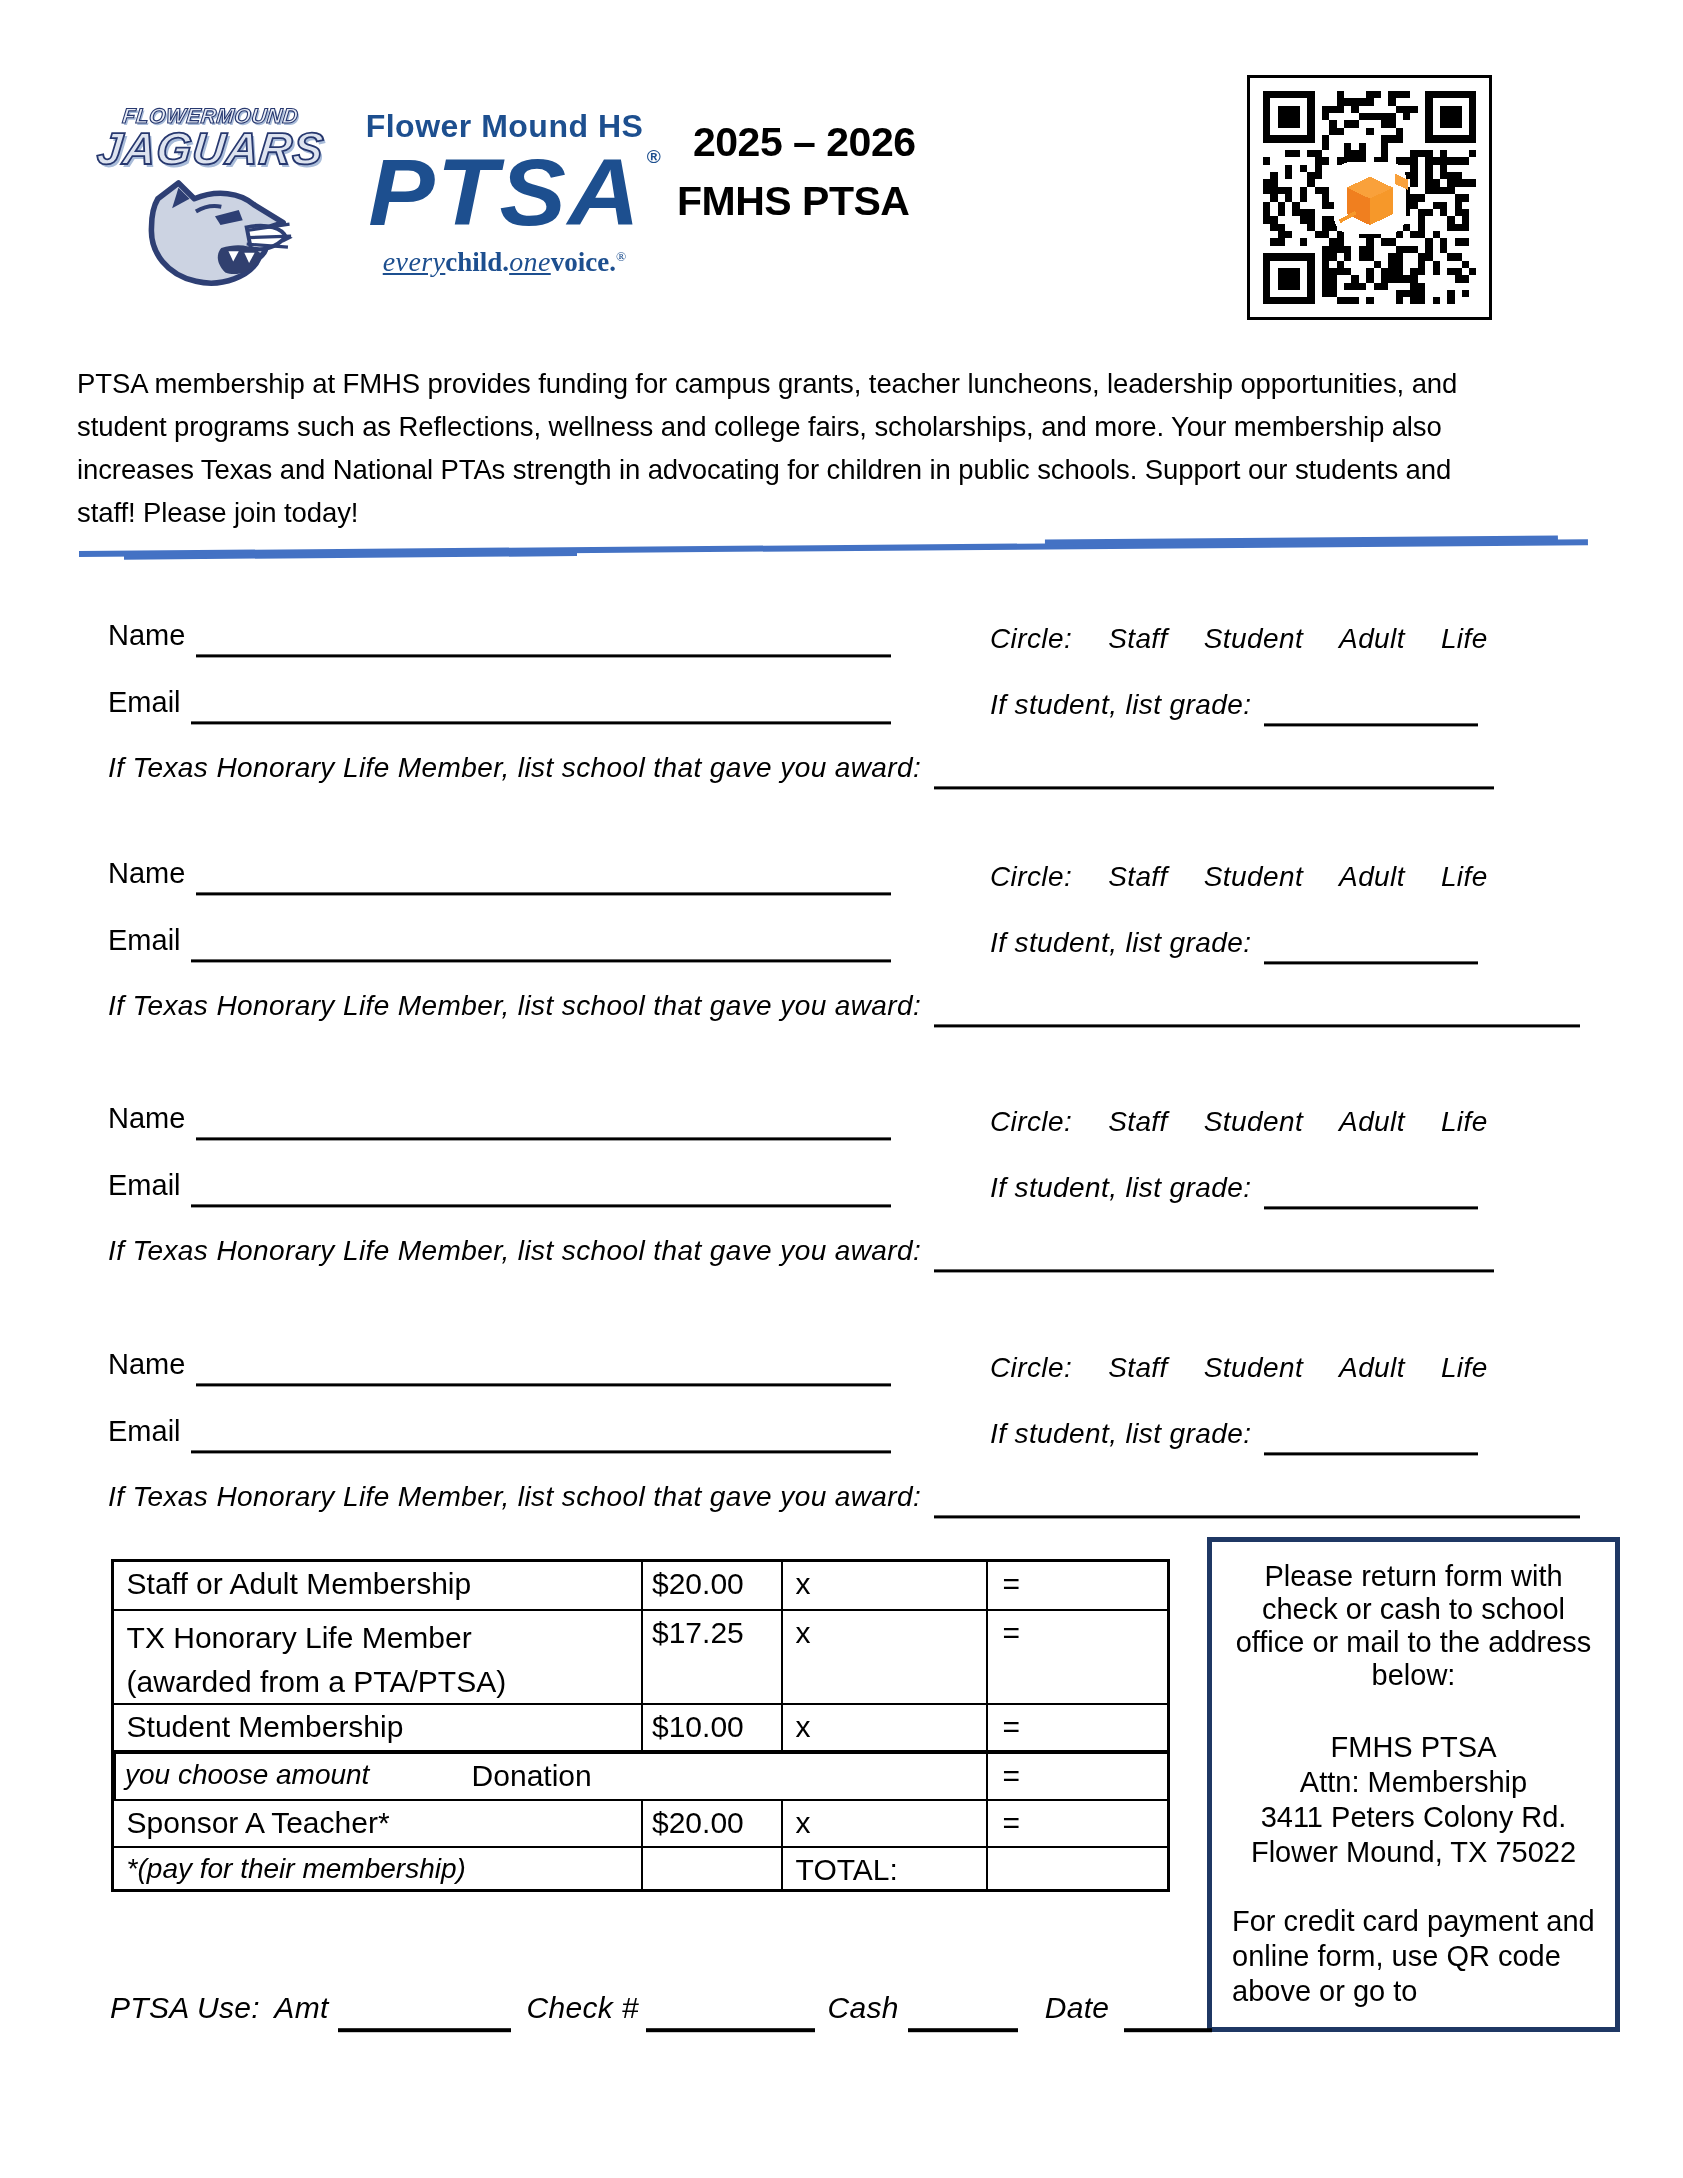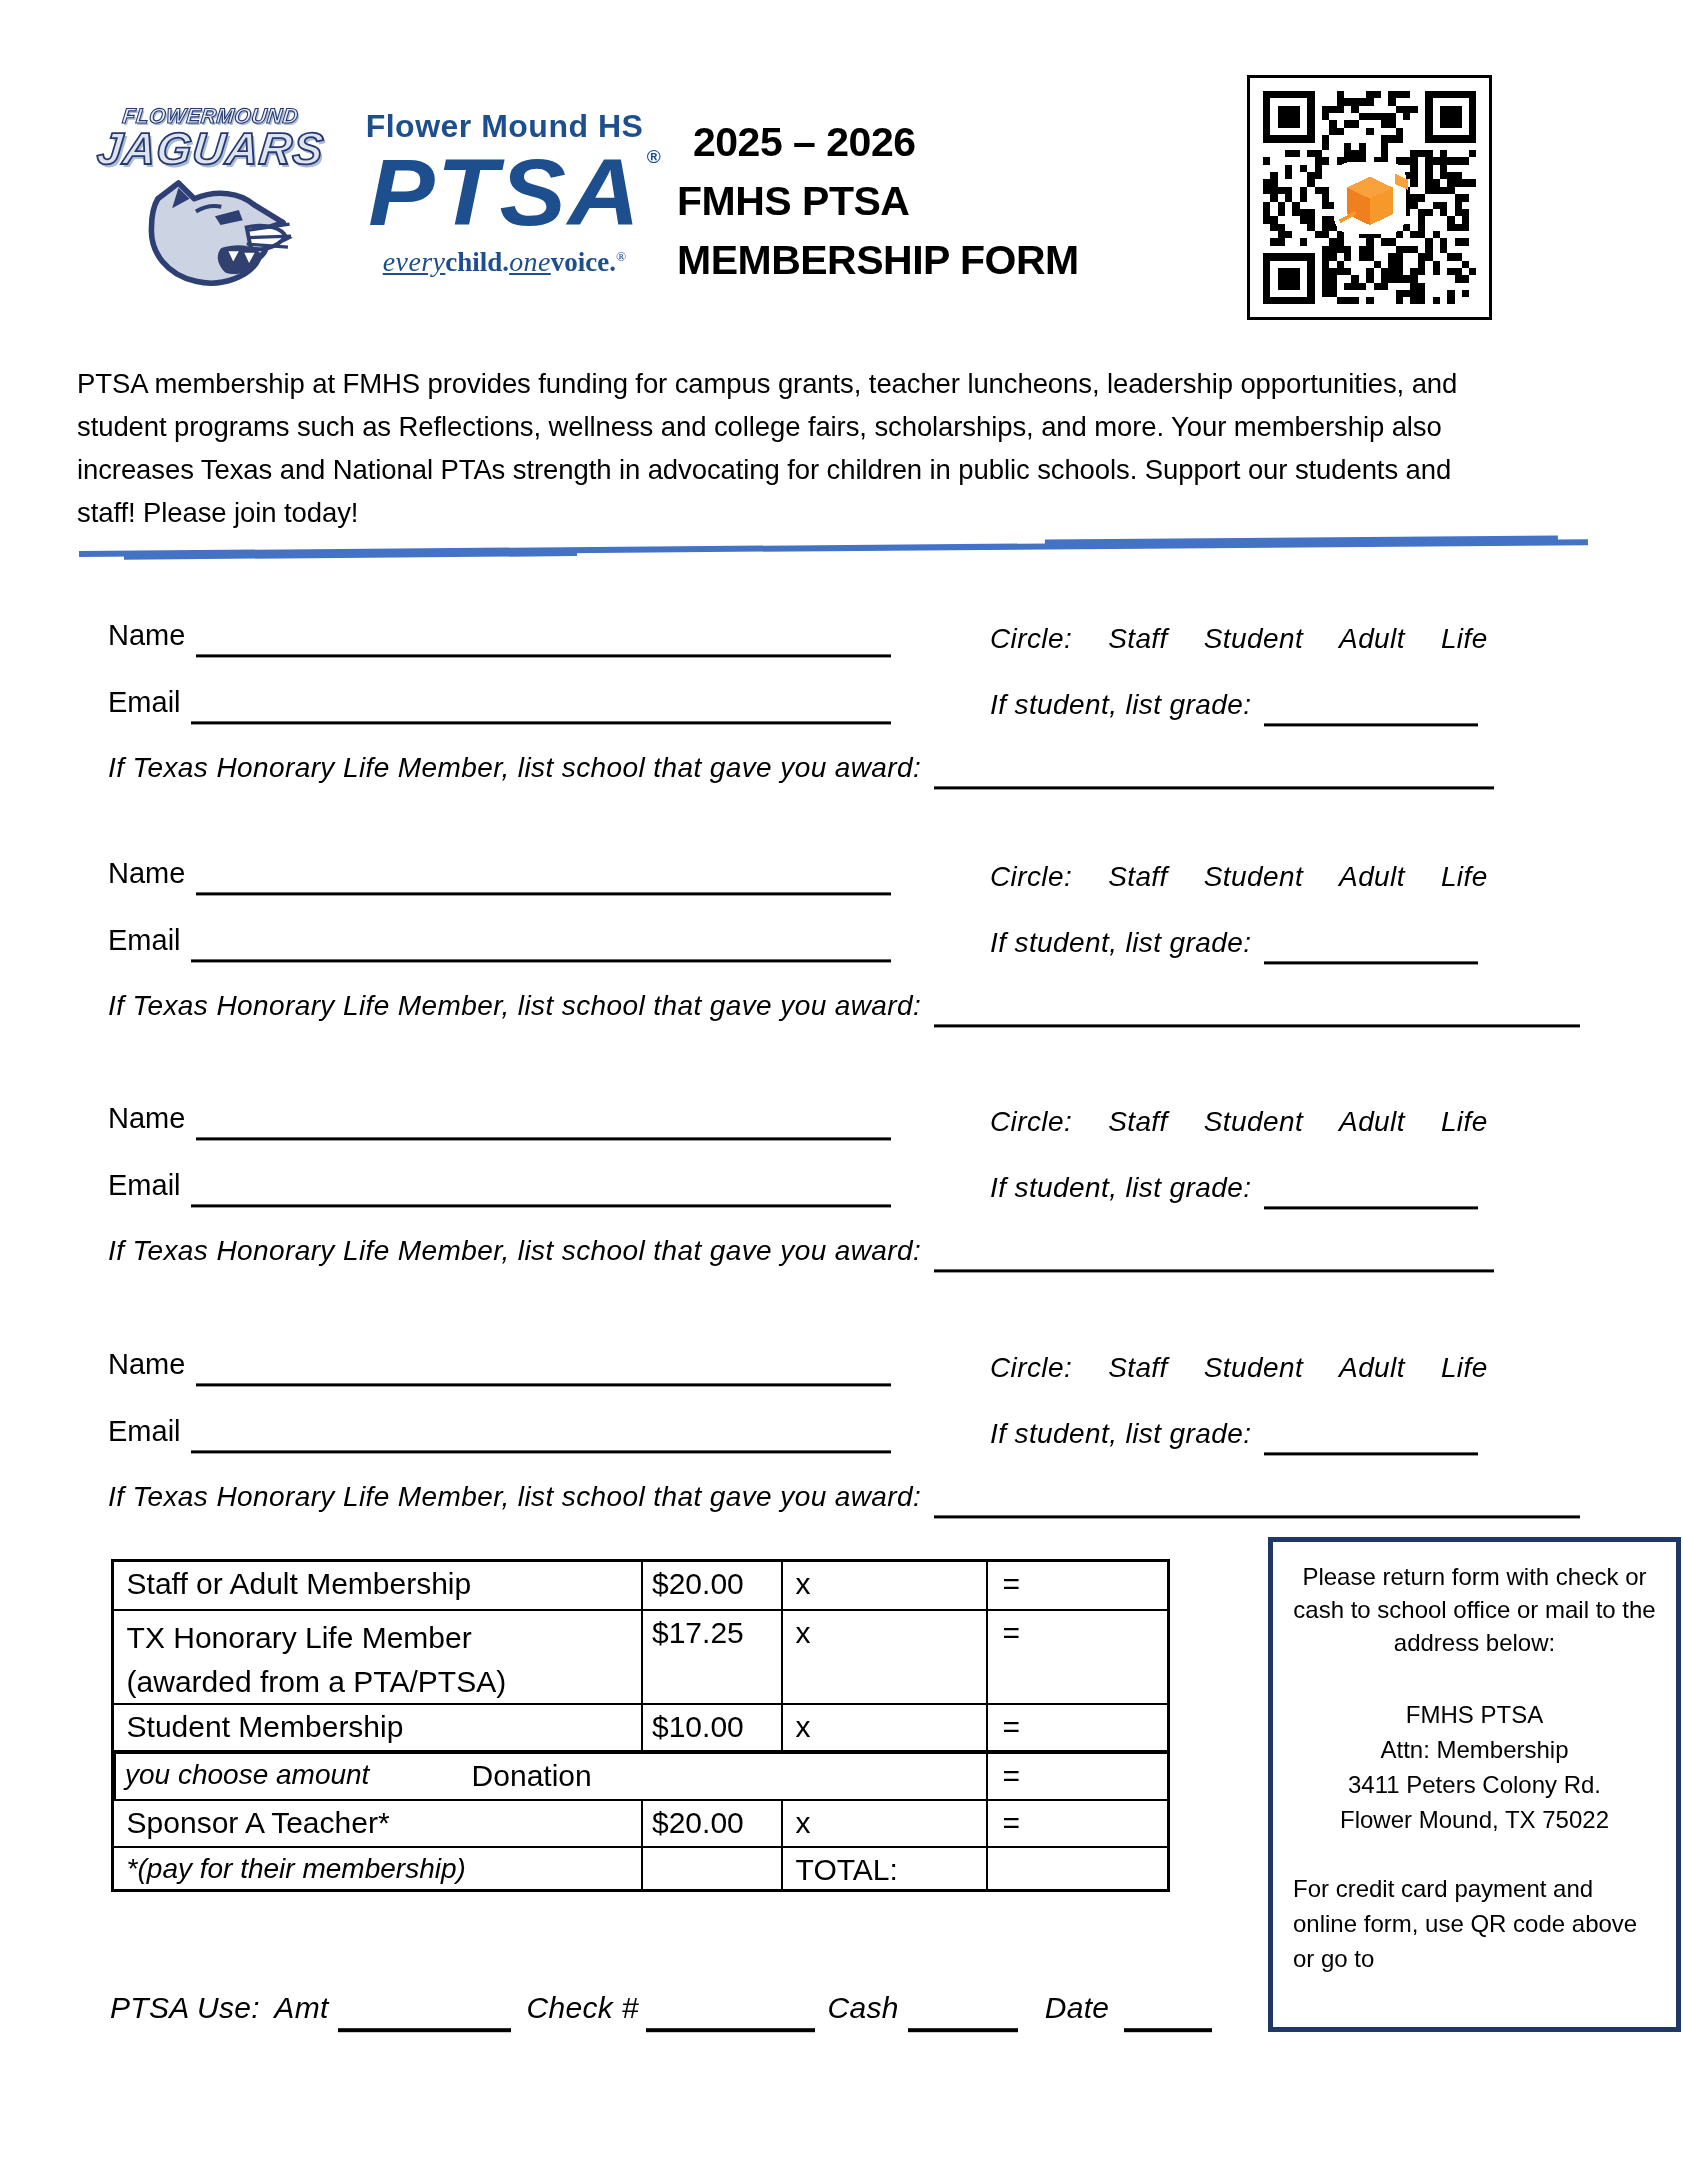--- a/index.html
+++ b/index.html
@@ -80,23 +80,23 @@
   .c2 { width:140px; border-left:2.7px solid #000; padding-left:9px; }
   .c3 { width:205px; border-left:2.7px solid #000; }
   .c23 { width:345px; border-left:2.7px solid #000; padding-left:9px; }
   .c4 { flex:1 1 auto; border-left:2.7px solid #000; padding-left:14.4px; }
   .h52 { height:47px; } .h104 { height:94px; } .h54 { height:49px; } .h48 { height:43px; }
   .titalic { font-style:italic; font-size:28px; }
   .tline2 { line-height:44px; }
 
   
   .return-box {
-    position:absolute; left:1268px; top:1537px; width:413px; height:495px;
+    position:absolute; left:1207px; top:1537px; width:413px; height:495px;
     border:5.4px solid #1f3864; background:#fff; padding:18px 20px 0 20px;
-    font-size:24px; line-height:33px;
+    font-size:29px; line-height:33px;
   }
   .rb-center { text-align:center; }
   .rb-intro { margin-bottom:38px; }
   .rb-address { line-height:35px; margin-bottom:34px; }
   .rb-online { margin-bottom:25px; line-height:35px; }
   .rb-url { line-height:41px; overflow-wrap:break-word; }
 
   
   .office { position:absolute; left:110px; top:1991px; display:flex; align-items:flex-end; font-style:italic; font-size:30px; letter-spacing:0.3px; }
   .office .lbl { white-space:nowrap; }
@@ -136,21 +136,20 @@
     <div class="ptsa-col">
       <div class="school-name">Flower Mound HS</div>
       <div class="ptsa-wordmark"><span>PTSA</span><span class="ptsa-reg">®</span></div>
       <div class="tagline"><span class="it">every</span><span class="bd">child.</span><span class="it">one</span><span class="bd">voice.</span><sup>®</sup></div>
     </div>
   </div>
 
   <div class="title-block">
     <div class="title-year">2025 – 2026</div>
     <div>FMHS PTSA</div>
-    <div>MEMBERSHIP FORM</div>
   </div>
 
   <div class="qr-box">
     <svg viewBox="0 0 29 29">
       <rect x="0" y="0" width="29" height="29" fill="#fff"></rect>
       <g id="qr-modules">
           <rect x="10" y="0" width="1" height="1" fill="#000"></rect>
           <rect x="14" y="0" width="1" height="1" fill="#000"></rect>
           <rect x="15" y="0" width="1" height="1" fill="#000"></rect>
           <rect x="17" y="0" width="1" height="1" fill="#000"></rect>

